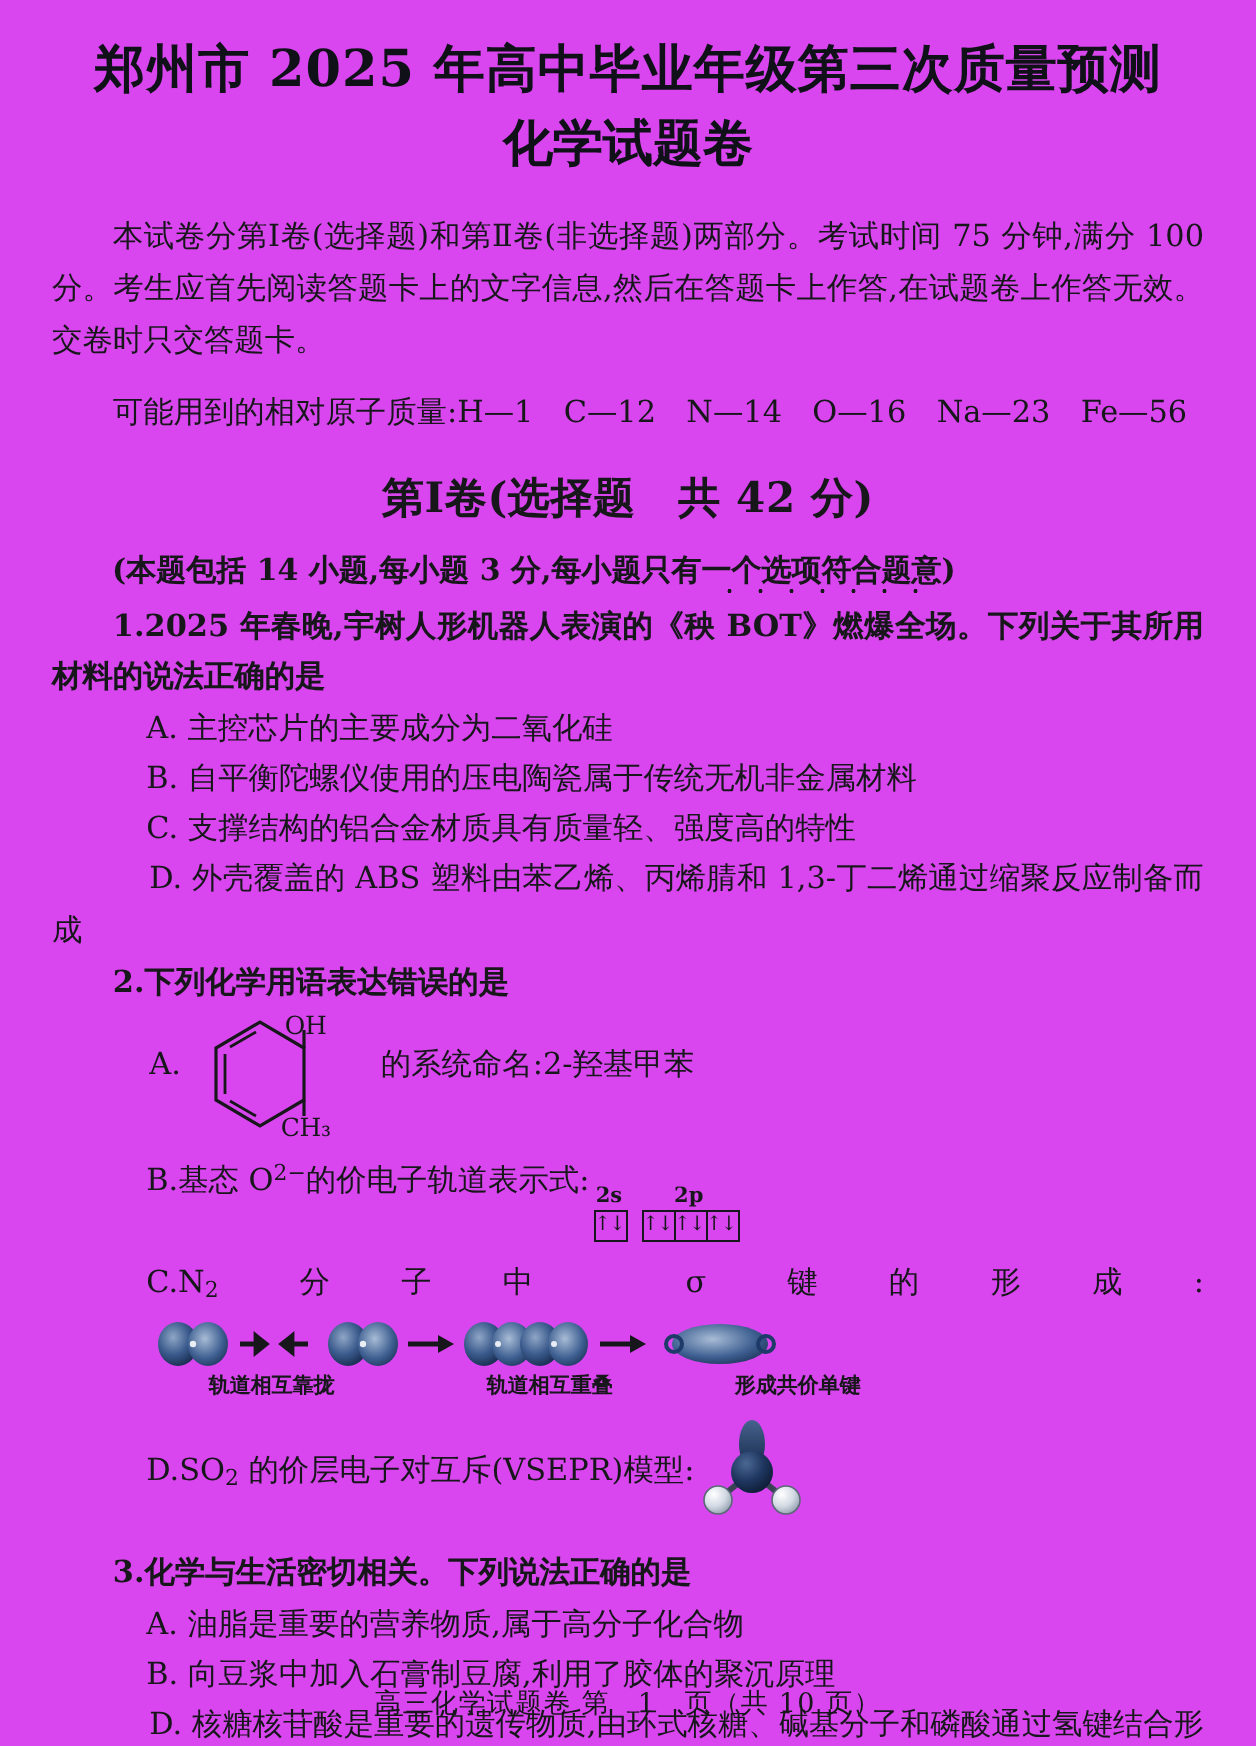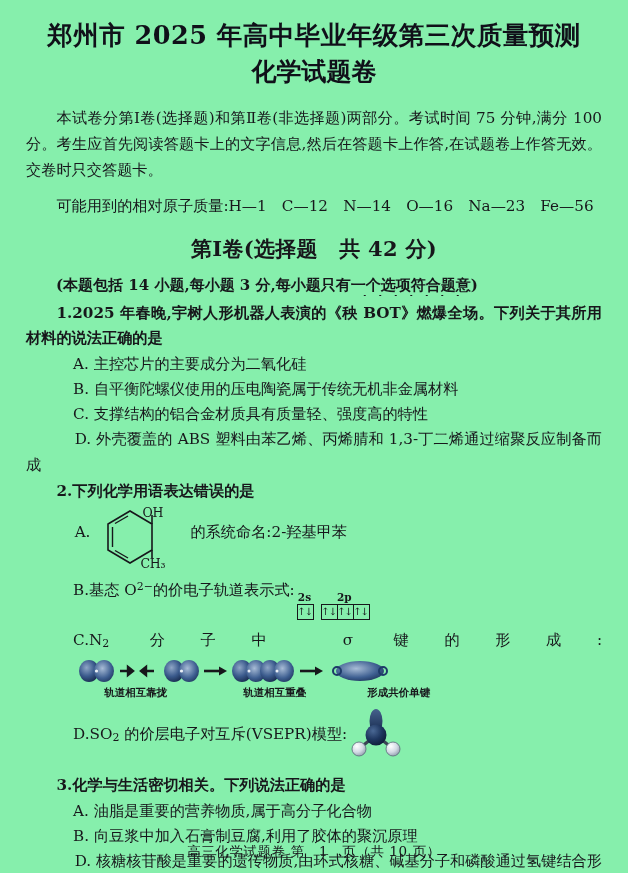--- a/index.html
+++ b/index.html
@@ -14,21 +14,21 @@
     color: #17171b;
     position: relative;
     overflow: hidden;
   }
   .page {
     width: 628px;
     height: 873px;
     box-sizing: border-box;
     padding: 14px 26px 0 26px;
     position: relative;
-    background: #86efac;
+    background: #d946ef;
   }
   
   .title-main {
     text-align: center;
     font-size: 25.5px;
     font-weight: 700;
     letter-spacing: 0.5px;
     color: #101019;
     line-height: 1.18;
     margin: 6px 0 0 0;

